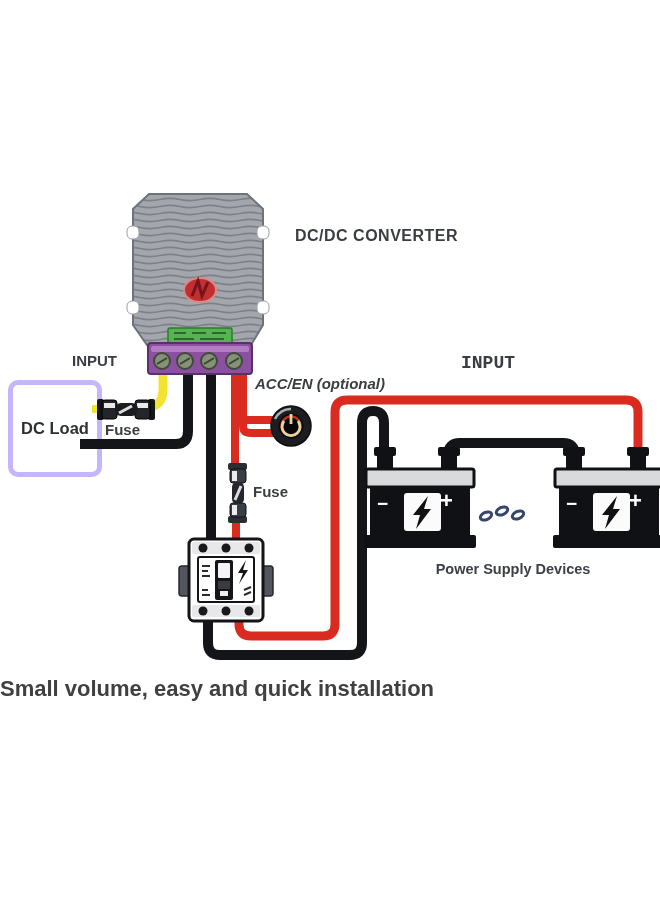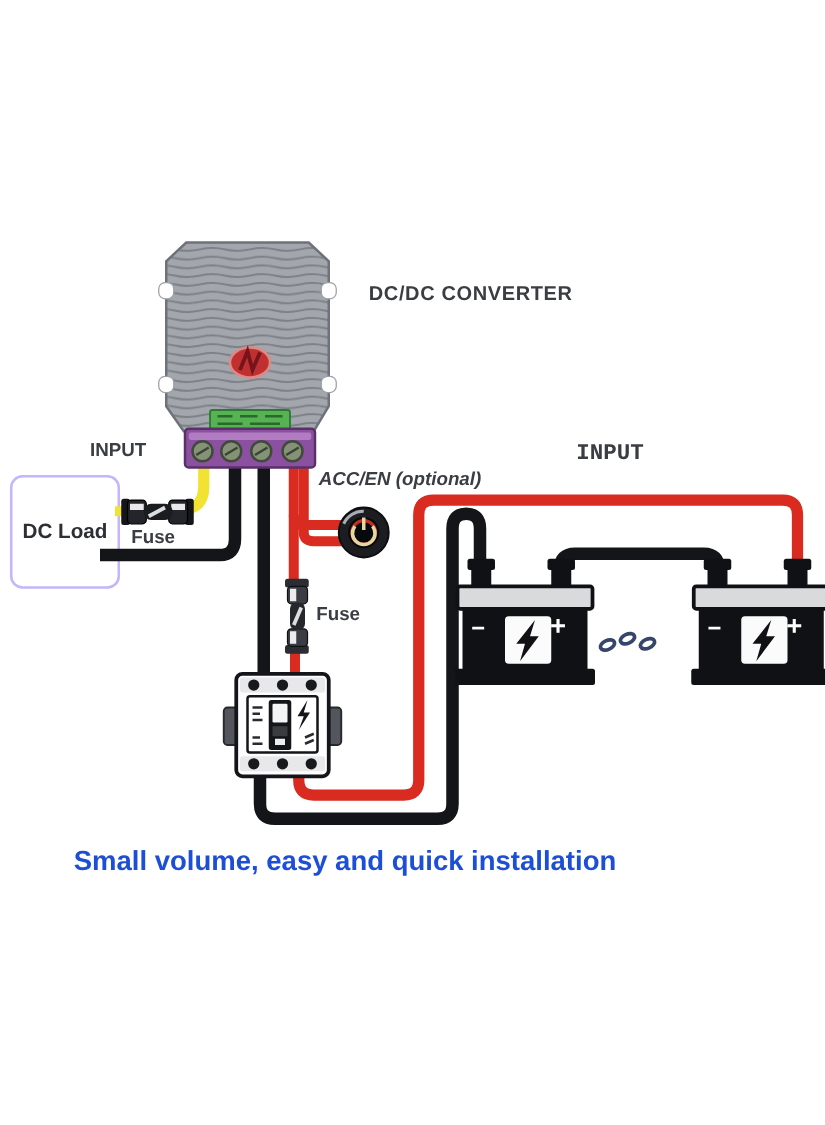--- a/index.html
+++ b/index.html
@@ -5,29 +5,29 @@
   html,body{margin:0;padding:0;background:#ffffff;}
   .stage{
     position:relative;width:660px;height:900px;background:#ffffff;overflow:hidden;
     font-family:"Liberation Sans",sans-serif;color:#3a3d42;
   }
   .lbl{position:absolute;white-space:nowrap;color:#3a3d42;}
   .b{font-weight:700;}
   .sb{font-weight:700;}
   #dc-load-box{
     position:absolute;left:8px;top:380px;width:84px;height:87px;
-    border:2px solid #c4b5fd;border-radius:10px;background:#fff;
+    border:5px solid #c4b5fd;border-radius:10px;background:#fff;
     display:flex;align-items:center;justify-content:center;z-index:0;
     font-size:16.5px;font-weight:600;color:#2c2f34;
   }
   #wires-svg{position:absolute;left:0;top:0;z-index:1;}
   .txt{z-index:3;}
   .batt-sign{position:absolute;z-index:3;color:#ffffff;font-weight:700;line-height:1;}
-  #caption{position:absolute;left:0;top:676px;width:552px;text-align:center;
-    font-size:22px;font-weight:700;color:#1d4ed8;z-index:3;}
+  #caption{position:absolute;left:0;top:676px;width:552px;text-align:left;
+    font-size:22px;font-weight:700;color:#404040;z-index:3;}
   #power-supply-label{position:absolute;left:415px;top:559px;width:196px;text-align:center;
     font-size:14.5px;font-weight:600;line-height:21px;z-index:3;color:#3d4046;}
   #power-supply-label span{display:block;}
 </style>
 </head>
 <body>
 
 <div class="stage">
 
   <div id="dc-load-box">
@@ -189,20 +189,21 @@
 
   <div class="lbl txt b" style="left:255px;top:375px;font-size:15px;font-style:italic;">ACC/EN (optional)</div>
 
   <div class="lbl txt b" style="left:461px;top:353px;font-size:18px;font-family:Liberation Mono, monospace;">INPUT</div>
 
   <div class="lbl txt sb" style="left:105px;top:421px;font-size:15px;">Fuse</div>
 
   <div class="lbl txt sb" style="left:253px;top:483px;font-size:15px;">Fuse</div>
 
   <div id="power-supply-label">
+    <span>Power Supply Devices</span>
   </div>
 
   <div id="caption">Small volume, easy and quick installation</div>
 
   <div class="batt-sign" style="left:377px;top:494px;font-size:19px;">−</div>
   <div class="batt-sign" style="left:440px;top:490px;font-size:22px;">+</div>
   <div class="batt-sign" style="left:566px;top:494px;font-size:19px;">−</div>
   <div class="batt-sign" style="left:629px;top:490px;font-size:22px;">+</div>
 
 </div>

